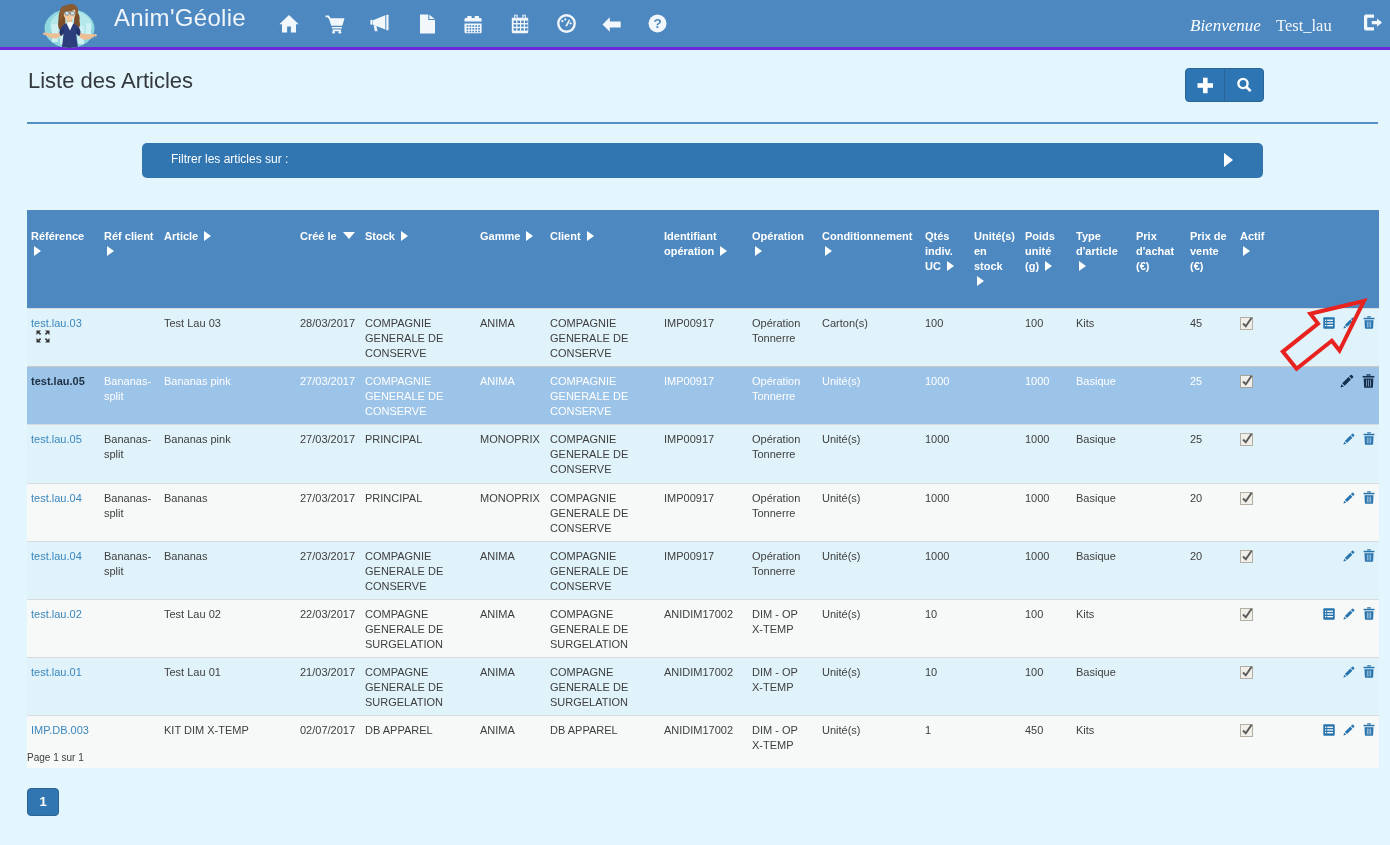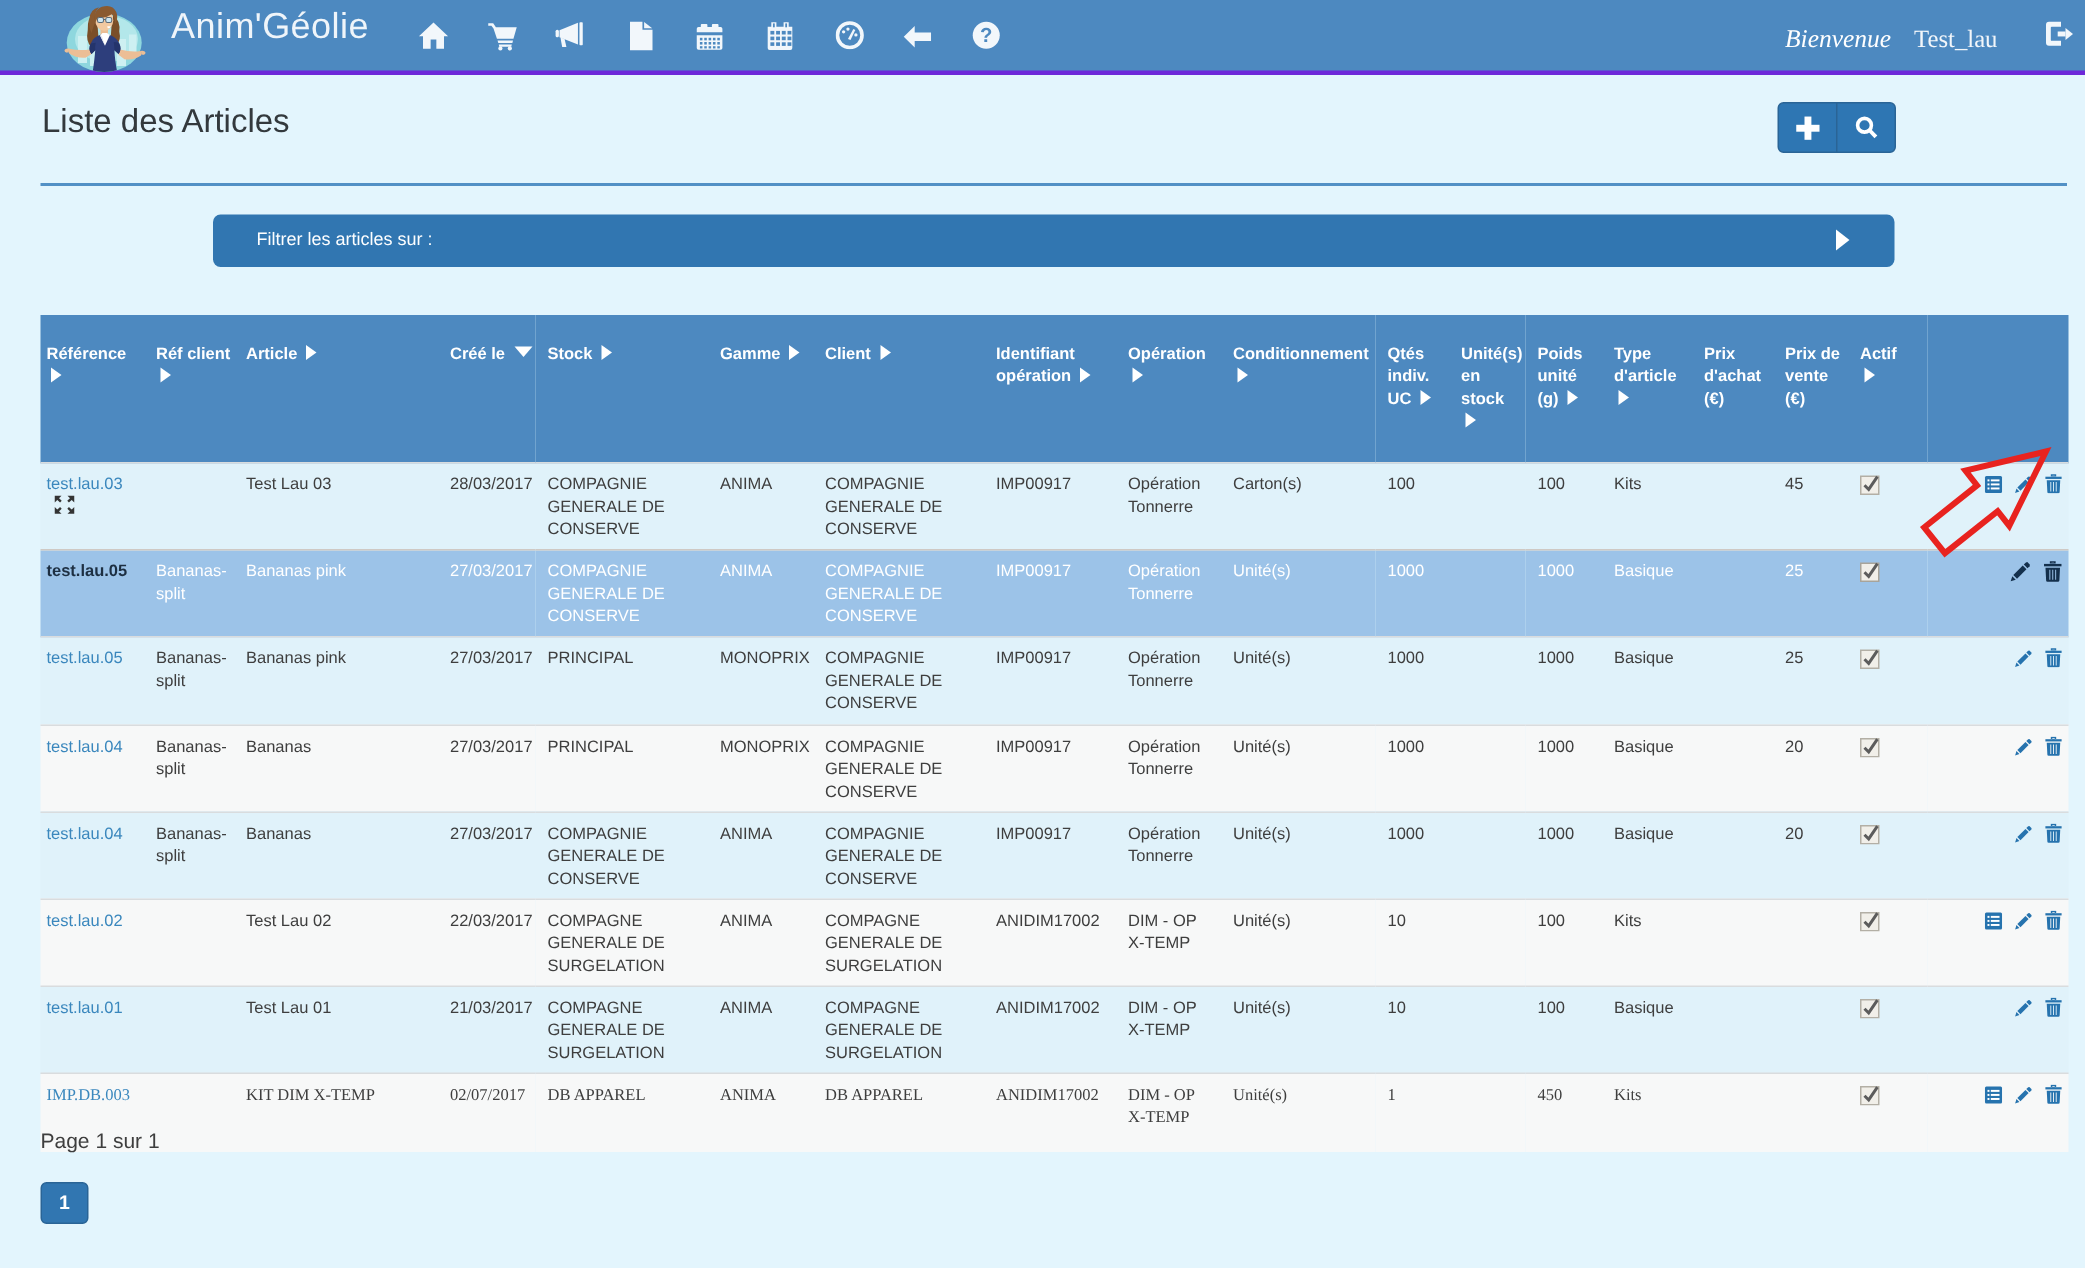--- a/index.html
+++ b/index.html
@@ -29,32 +29,32 @@
 .tri-r { display:inline-block; width:0; height:0; border-top:5px solid transparent; border-bottom:5px solid transparent; border-left:7px solid #fff; }
 .tri-d { display:inline-block; width:0; height:0; border-left:6px solid transparent; border-right:6px solid transparent; border-top:7px solid #fff; }
 #filterbar .tri-r { position:absolute; left:1082px; top:10px; border-top-width:7px; border-bottom-width:7px; border-left-width:9px; }
 
 
 #tbl { position:absolute; left:27px; top:210px; width:1352px; border-collapse:collapse; table-layout:fixed; font-size:11px; color:#3e3e3e; }
 #tbl th { background:#4d89c0; color:#fff; font-weight:bold; text-align:left; vertical-align:top; padding:19px 8px; line-height:15px; font-size:11px; height:71px; white-space:nowrap; }
 #tbl th .tri-r { border-top-width:5px; border-bottom-width:5px; border-left-width:7px; margin-left:3px; position:relative; top:1px; }
 #tbl th .tri-d { margin-left:3px; position:relative; top:-1px; }
 #tbl td { vertical-align:top; padding:7px 8px 5px; line-height:15px; border-top:1px solid #d9dcde; height:58.2px; }
-#tbl tr.r8 td { height:52px;font-family:Liberation Serif, serif; }
+#tbl tr.r8 td { height:52px; }
 #tbl tr.odd td { background:#e0f2fa; }
 #tbl tr.even td { background:#f7f8f8; }
 #tbl tr.sel td { background:#9cc3e8; color:#fff; border-top-color:#cfc9c4; }
 #tbl a { color:#3a87bd; text-decoration:none; }
 #tbl tr.sel td.ref { color:#1d2f42; font-weight:bold; }
 #tbl td.act { text-align:right; padding-right:4px; }
 #tbl th:first-child, #tbl td:first-child { padding-left:4px; }
 .ai { margin-left:8px; }
 
 
-#pageinfo { position:absolute; left:27px; top:752px; font-size:14px; color:#3e3e3e; }
+#pageinfo { position:absolute; left:27px; top:752px; font-size:10px; color:#3e3e3e; }
 #pg1 { position:absolute; left:27px; top:788px; width:32px; height:28px; background:#3176b1; border:1px solid #2a6496; border-radius:4px; color:#fff; font-size:13px; font-weight:bold; text-align:center; line-height:26px; }
 
 
 #redarrow { position:absolute; left:1270px; top:290px; }
 </style>
 </head>
 <body>
 
 <div id="navbar">
   <svg id="logo" width="58" height="49" viewBox="0 0 58 49">

